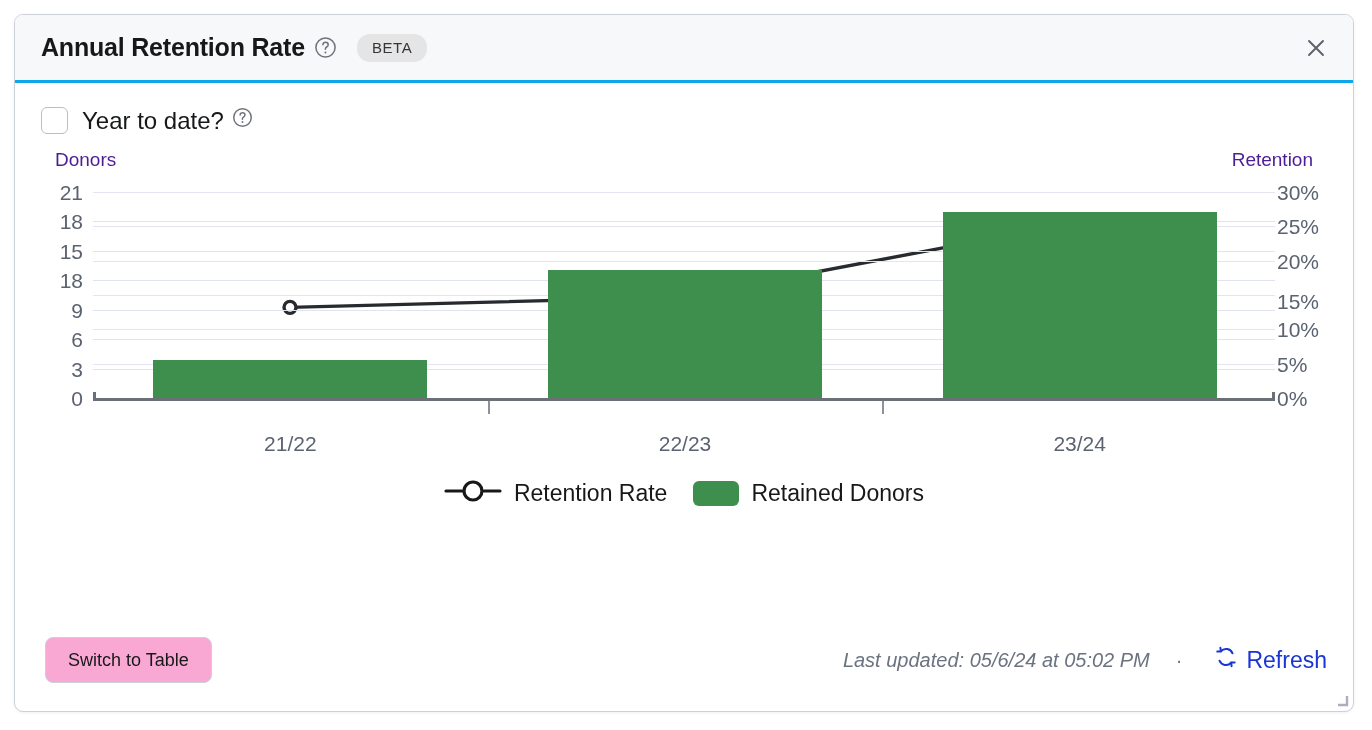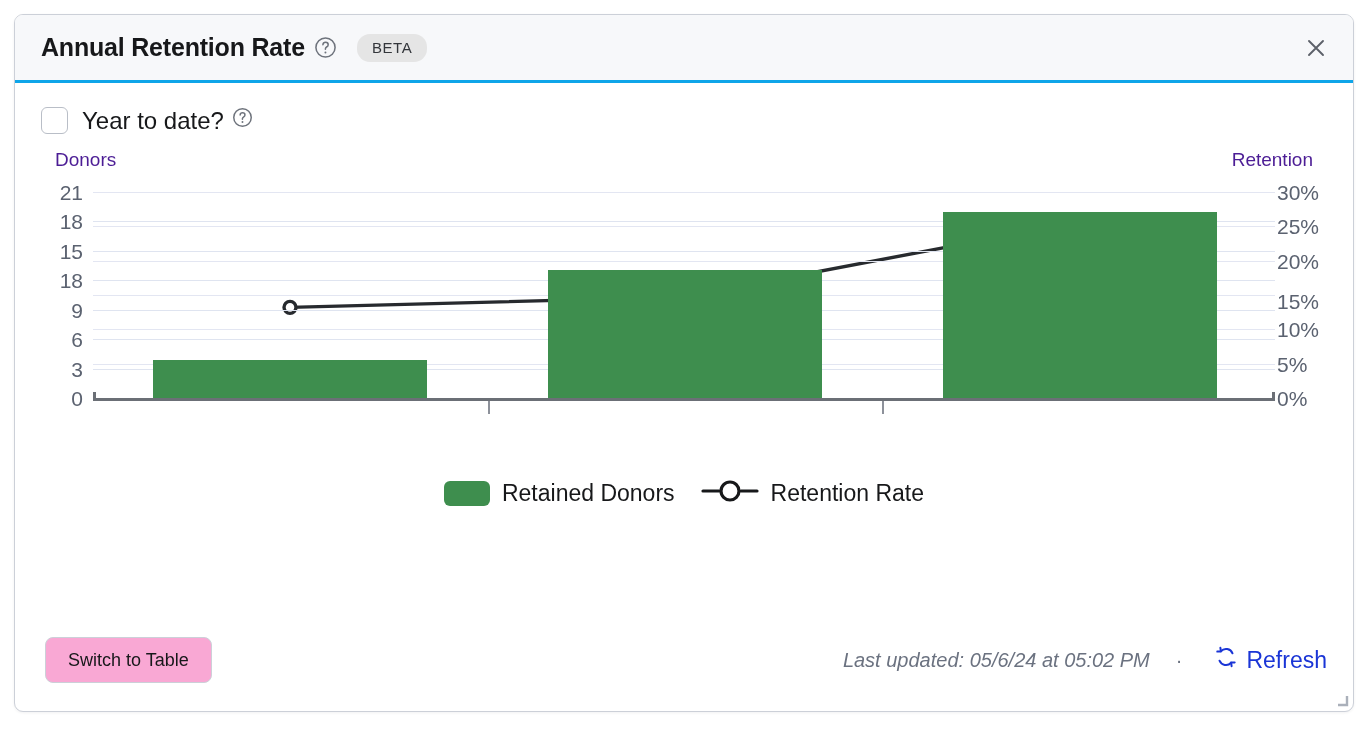--- a/index.html
+++ b/index.html
@@ -384,35 +384,40 @@
           <div class="gridline r" style="top: 68.6667px;"></div>
           <div class="gridline r" style="top: 34.3333px;"></div>
           <div class="gridline r" style="top: 0px;"></div>
           <div class="bar" style="left: 60.1867px; width: 274.293px; height: 38.2571px; background: rgb(62, 142, 78);"></div>
           <div class="bar" style="left: 454.853px; width: 274.293px; height: 127.524px; background: rgb(62, 142, 78);"></div>
           <div class="bar" style="left: 849.52px; width: 274.293px; height: 186.381px; background: rgb(62, 142, 78);"></div>
           <div class="tick-mark" style="left: 394.667px;"></div>
           <div class="tick-mark" style="left: 789.333px;"></div>
         </div>
 
+      <div class="xlabels" id="xlabels">
+          <div class="xlabel" style="left: 197.333px;">21/22</div>
+          <div class="xlabel" style="left: 592px;">22/23</div>
+          <div class="xlabel" style="left: 986.667px;">23/24</div>
+        </div>
     </div>
 
     <div class="legend">
-      <div class="legend-item">
-        <span class="legend-swatch"></span>
-        <span class="legend-text">Retained Donors</span>
-      </div>
       <div class="legend-item">
         <span>
           <svg width="58" height="26" viewBox="0 0 58 26" aria-hidden="true">
             <path d="M2 13 H18 M40 13 H56" stroke="#17181a" stroke-width="3.2" stroke-linecap="round"></path>
             <circle cx="29" cy="13" r="9" fill="#ffffff" stroke="#17181a" stroke-width="3.2"></circle>
           </svg>
         </span>
         <span class="legend-text">Retention Rate</span>
+      </div>
+      <div class="legend-item">
+        <span class="legend-swatch"></span>
+        <span class="legend-text">Retained Donors</span>
       </div>
     </div>
 
     <div class="panel-footer">
       <button class="btn-switch">Switch to Table</button>
       <div class="footer-right">
         <span class="last-updated">Last updated: 05/6/24 at 05:02 PM</span>
         <span class="dot-sep">·</span>
         <span class="refresh-link">
           <span>

